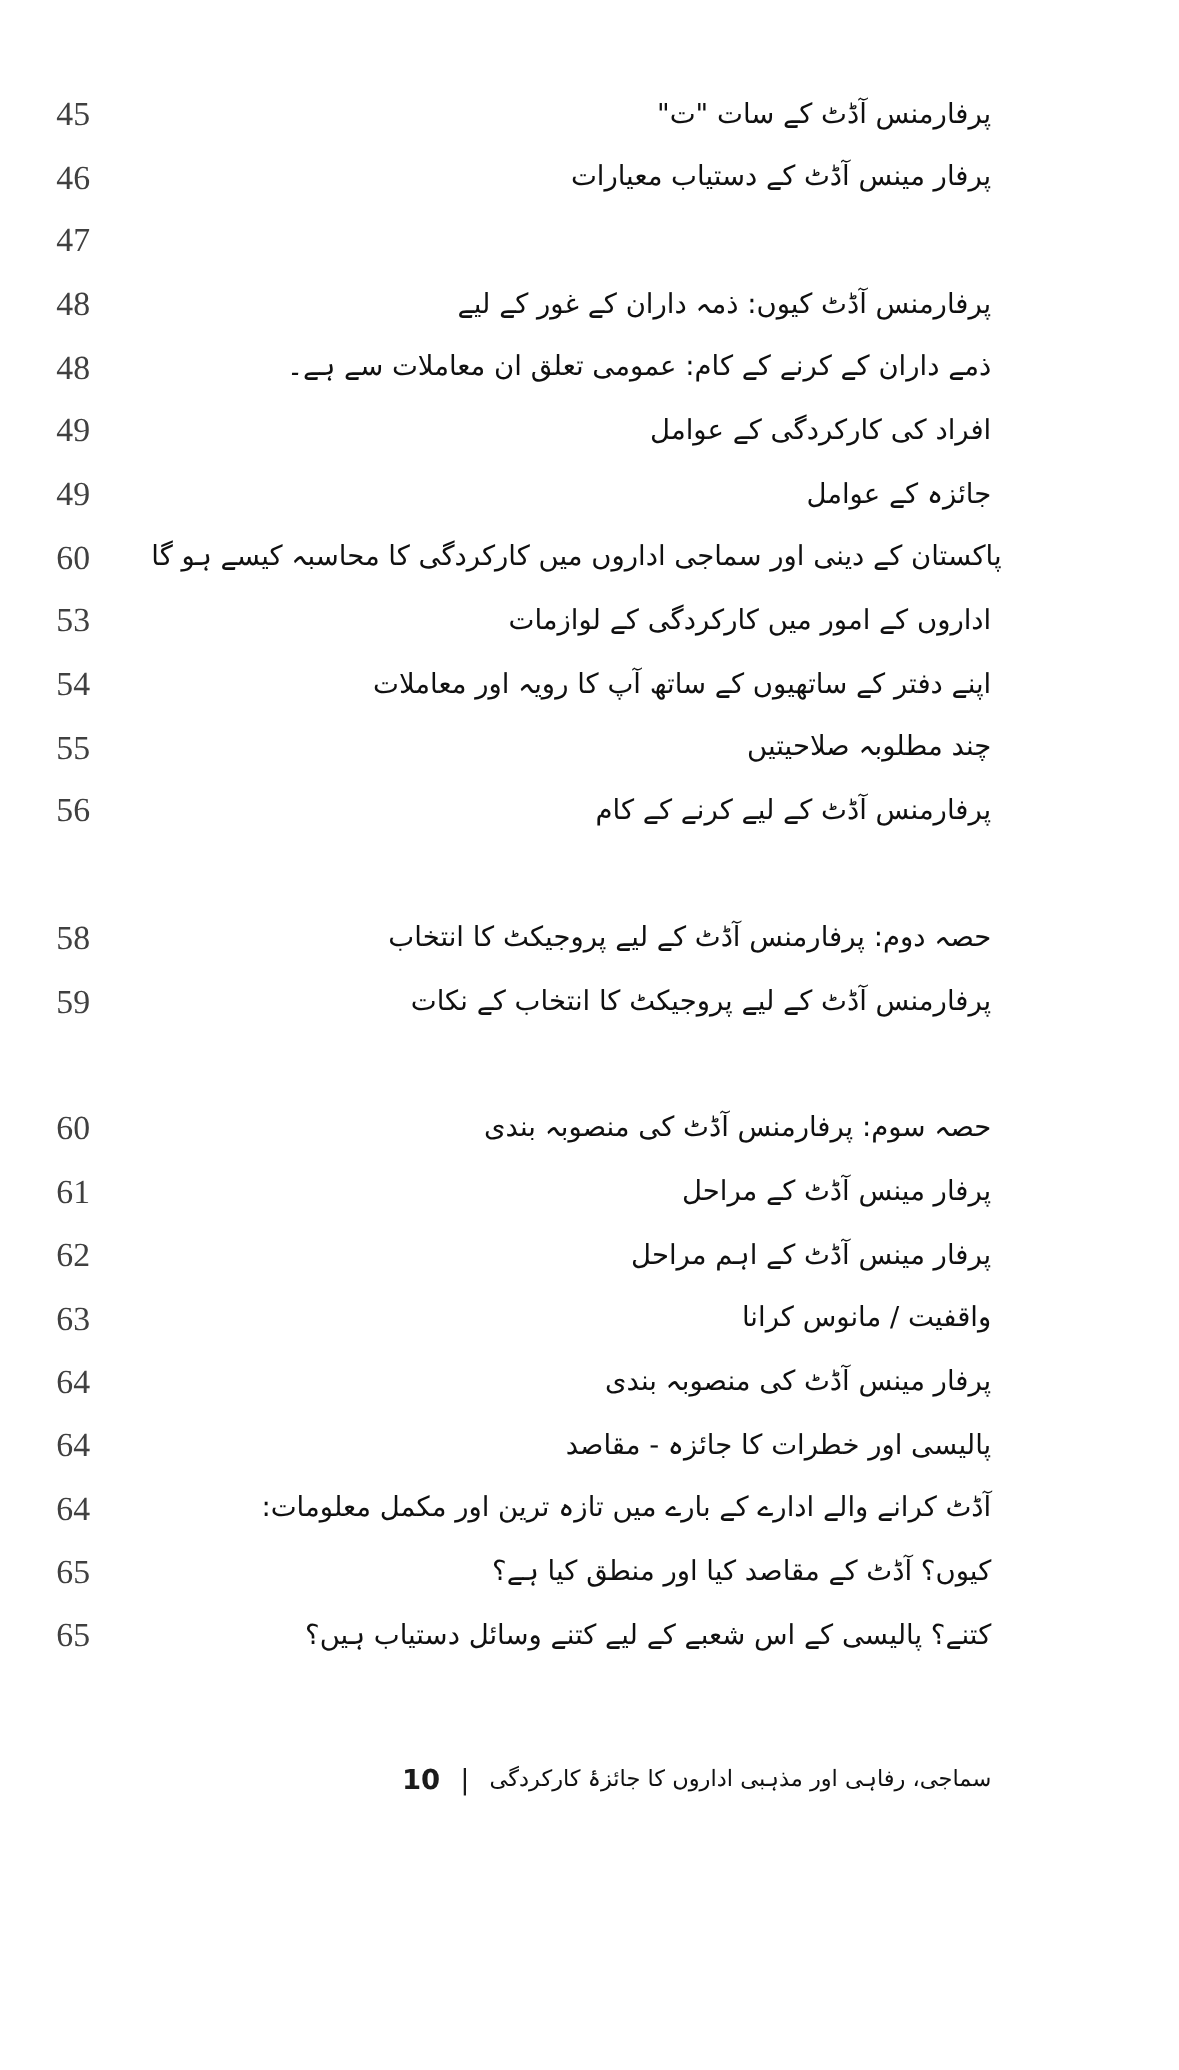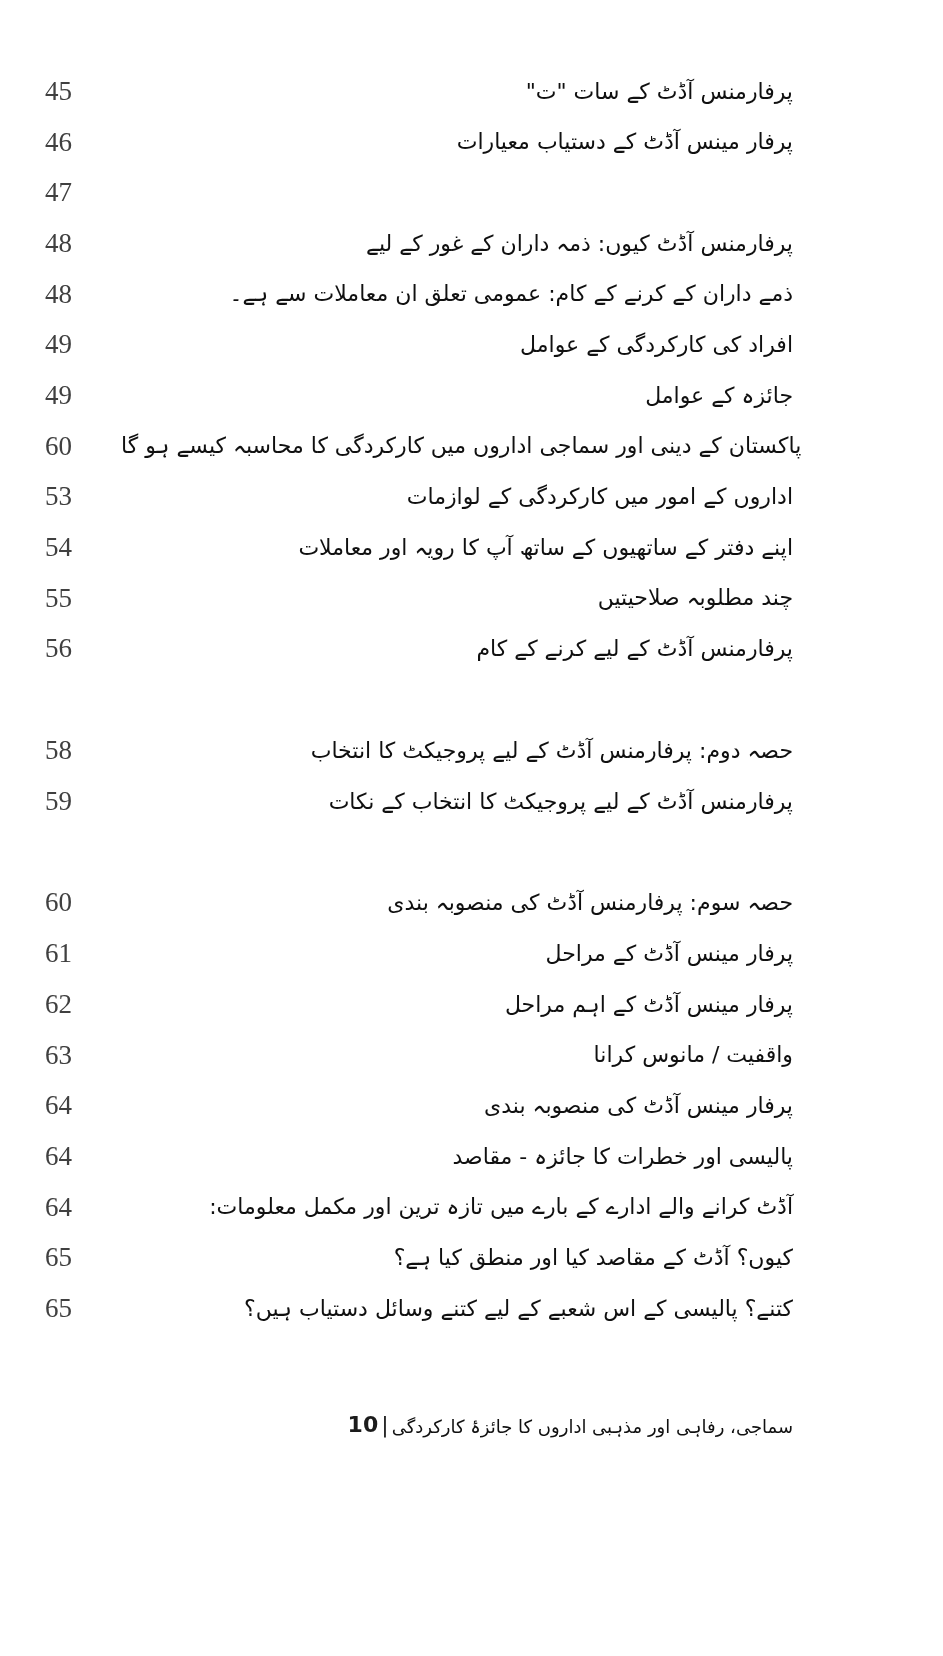--- a/index.html
+++ b/index.html
@@ -54,22 +54,22 @@
     color: #101010;
     flex: 1 1 auto;
     padding-left: 30px;
     white-space: nowrap;
   }
   .footer {
     position: absolute;
     top: 1412px;
     right: 150px;
     display: flex;
-    align-items: flex-end;
-    gap: 3px;
+    align-items: flex-start;
+    gap: 16px;
     font-size: 19px;
   }
   .footer-page-number {
     font-family: "DejaVu Sans", sans-serif;
     font-weight: bold;
     font-size: 22px;
     color: #1b1b1b;
   }
   .footer-separator {
     font-family: "DejaVu Sans", sans-serif;

